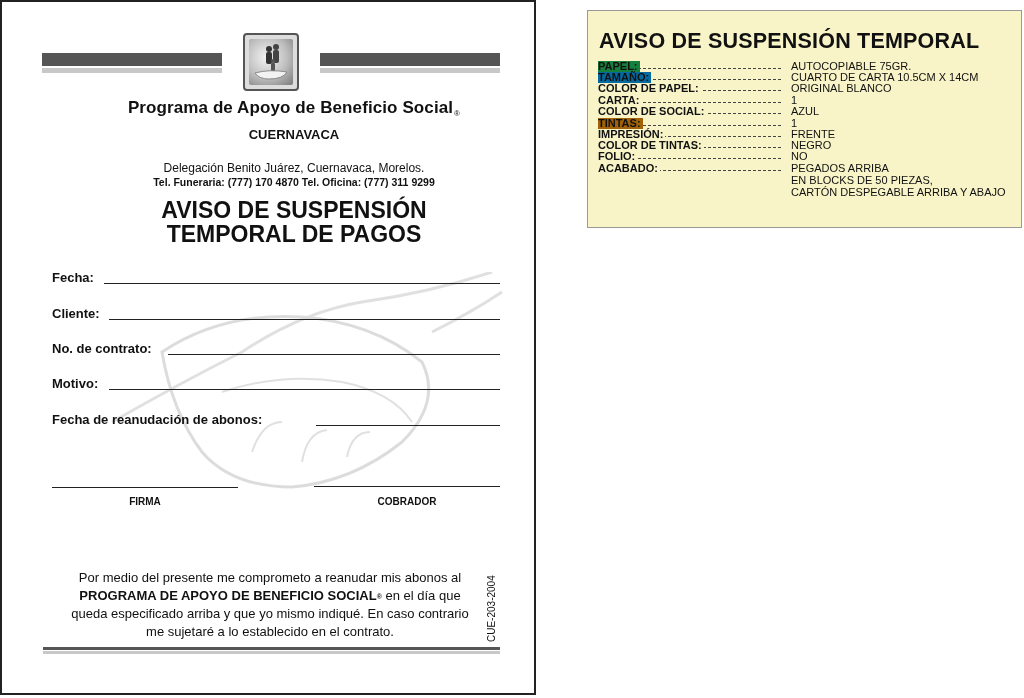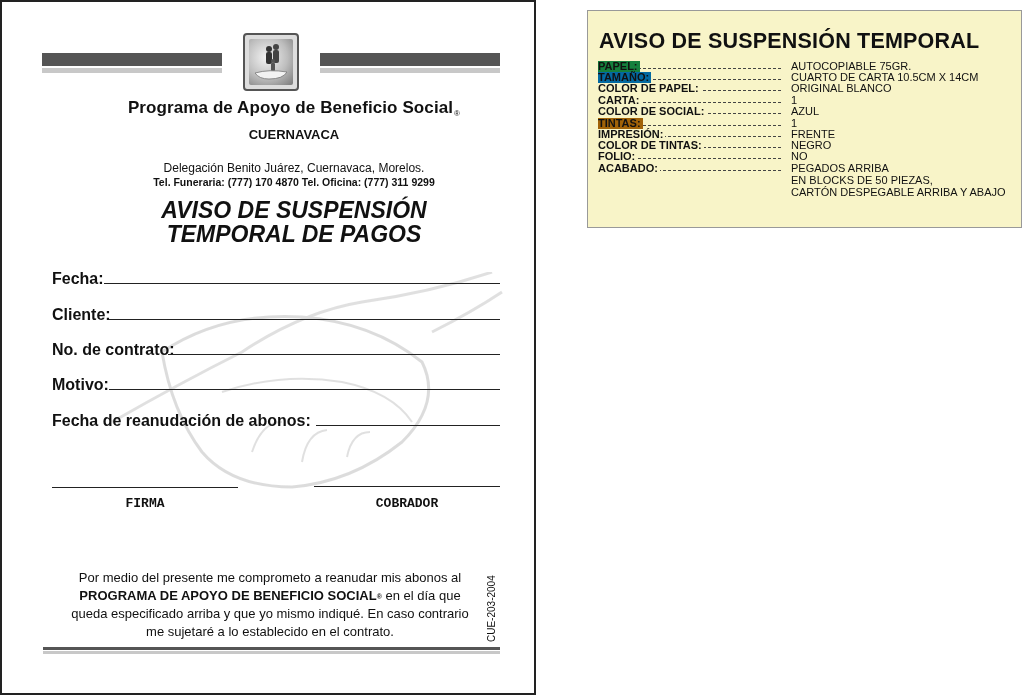--- a/index.html
+++ b/index.html
@@ -23,27 +23,27 @@
     border-radius:2px;
     background:radial-gradient(circle at 40% 40%, #f4f4f4 0%, #bdbdbd 55%, #7a7a7a 100%);
   }
   .center-text { position:absolute; left:0; width:536px; text-align:center;padding-left:24px; }
   .program-title { top:96px; font-size:17px; font-weight:bold; letter-spacing:0.1px; }
   .program-title sup { font-size:8px; font-weight:normal; vertical-align:-3px; margin-left:1px; }
   .city { top:125px; font-size:13px; font-weight:bold; }
   .addr1 { top:146px; font-size:10.5px; }
   .addr2 { top:159px; font-size:12px; }
   .phones { top:174px; font-size:10.5px; font-weight:bold; }
-  .form-title { top:196px; font-size:23px; font-weight:bold; line-height:24px;font-style:italic; }
+  .form-title { top:196px; font-size:23px; font-weight:bold; line-height:24px; }
   .watermark { position:absolute; left:100px; top:270px; width:420px; height:230px; opacity:0.22; }
   .field { position:absolute; left:50px; height:20px; }
-  .field-label { position:absolute; left:0; top:0; font-size:16px; font-weight:bold; white-space:nowrap; }
+  .field-label { position:absolute; left:0; top:0; font-size:13px; font-weight:bold; white-space:nowrap; }
   .field-line { position:absolute; top:13px; height:0; border-top:1.5px solid #222; }
   .sig-line { position:absolute; height:0; border-top:1.5px solid #222; }
-  .sig-label { position:absolute; font-size:13px; font-weight:bold; text-align:center;font-family:Liberation Mono, monospace; }
+  .sig-label { position:absolute; font-size:10px; font-weight:bold; text-align:center; }
   .commitment {
     position:absolute; left:62px; top:567px; width:412px;
     font-size:13px; line-height:17.5px; text-align:center;
   }
   .commitment b sup { font-size:7px; vertical-align:1px; }
   .code {
     position:absolute; left:474px; top:570px; width:60px; height:18px;
     font-size:10px; transform-origin:0 0; transform:rotate(-90deg) translate(-70px, 10px);
     white-space:nowrap;
   }

